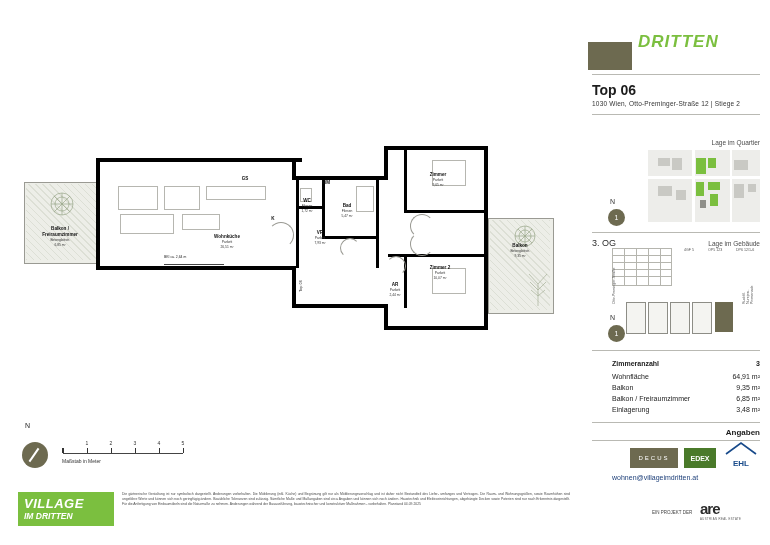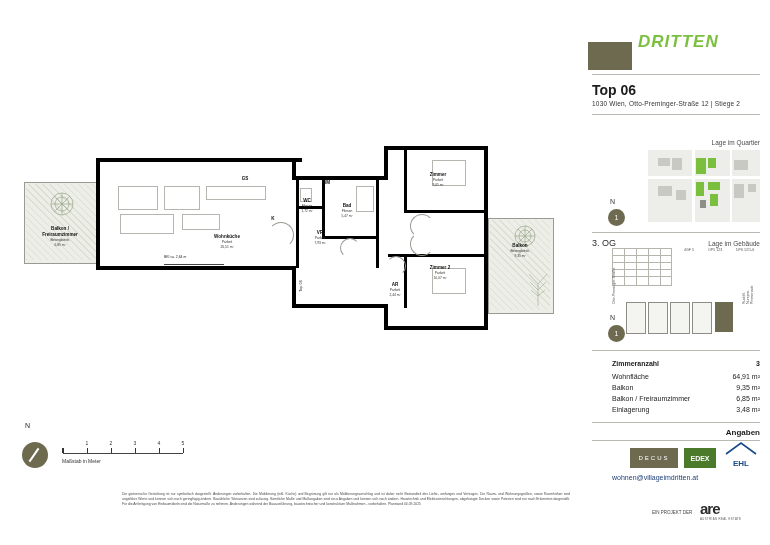--- a/index.html
+++ b/index.html
@@ -677,18 +677,22 @@
   <div class="rule" style="left:592px; top:440px; width:168px;"></div>
 
   <div class="partner-decus">DECUS</div>
   <div class="partner-edex">EDEX</div>
   <svg class="ehl-roof" viewBox="0 0 38 14">
     <path d="M4 13 L19 2 L34 13" fill="none" stroke="#184a8a" stroke-width="1.6"></path>
   </svg>
   <div class="partner-ehl">EHL</div>
   <div class="mail-line">wohnen@villageimdritten.at</div>
 
+  <div class="footer-logo">
+    <div class="l1">VILLAGE</div>
+    <div class="l2">IM DRITTEN</div>
+  </div>
   <div class="disclaimer">Die gärtnerische Gestaltung ist nur symbolisch dargestellt. Änderungen vorbehalten. Die Möblierung (inkl. Küche) und Begrünung gilt nur als Möblierungsvorschlag und ist daher nicht Bestandteil des Liefer- umfanges und Vertrages. Die Raum- und Wohnungsgrößen, sowie Raumhöhen sind ungefähre Werte und können sich noch geringfügig ändern. Bauübliche Toleranzen sind zulässig. Sämtliche Maße und Maßangaben sind circa Angaben und können sich noch ändern. Haustechnik und Elektroeinrichtungen, abgehängte Decken sowie Poterien sind nur nach Erkenntnis dargestellt. Für die Anfertigung von Einbaumöbeln sind die Naturmaße zu nehmen. Änderungen während der Bauausführung, baustechnischer und konstruktiver Maßnahmen - vorbehalten. Planstand 04.09.2025</div>
   <div class="projekt">EIN PROJEKT DER</div>
   <div class="are-logo">are</div>
   <div class="are-sub">AUSTRIAN REAL ESTATE</div>
 
 </div>
 
 </body></html>

